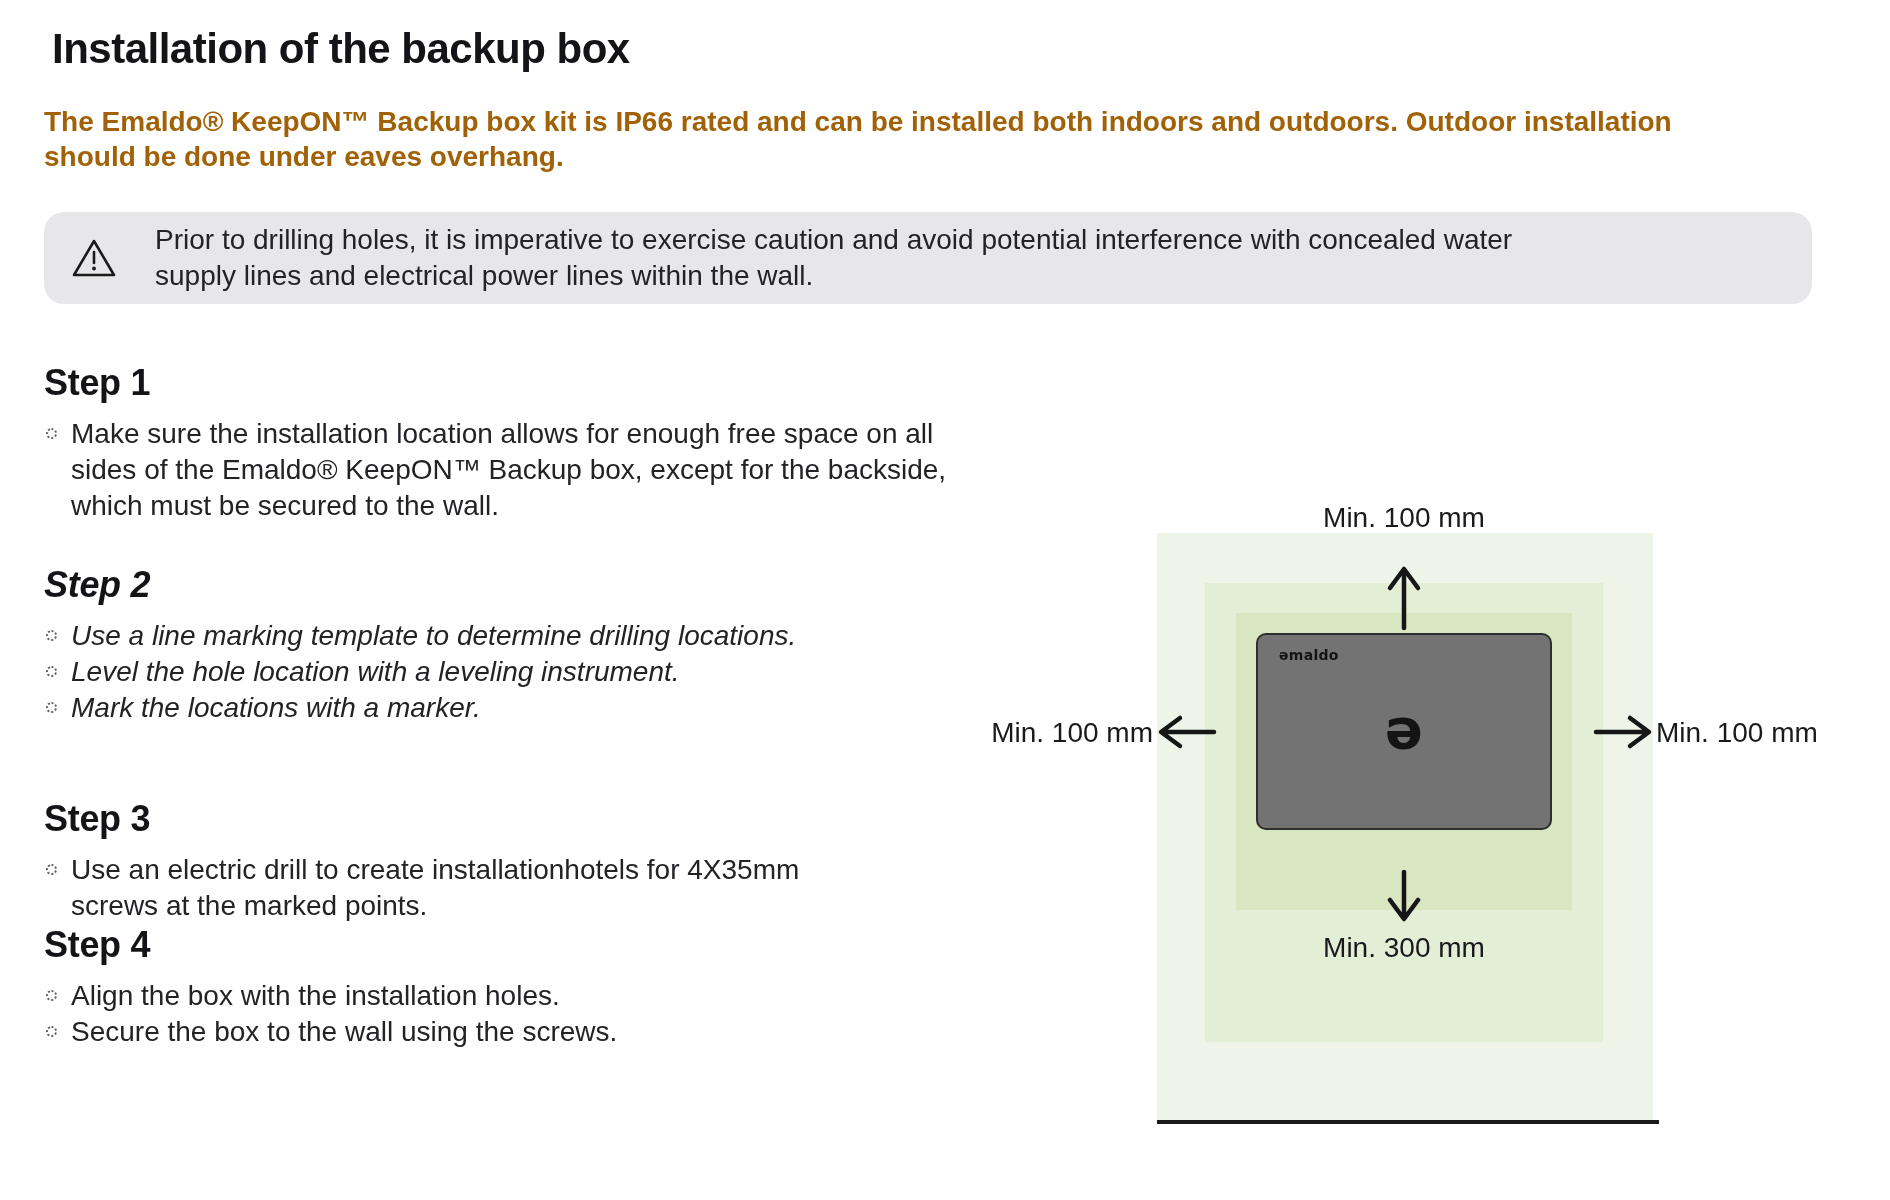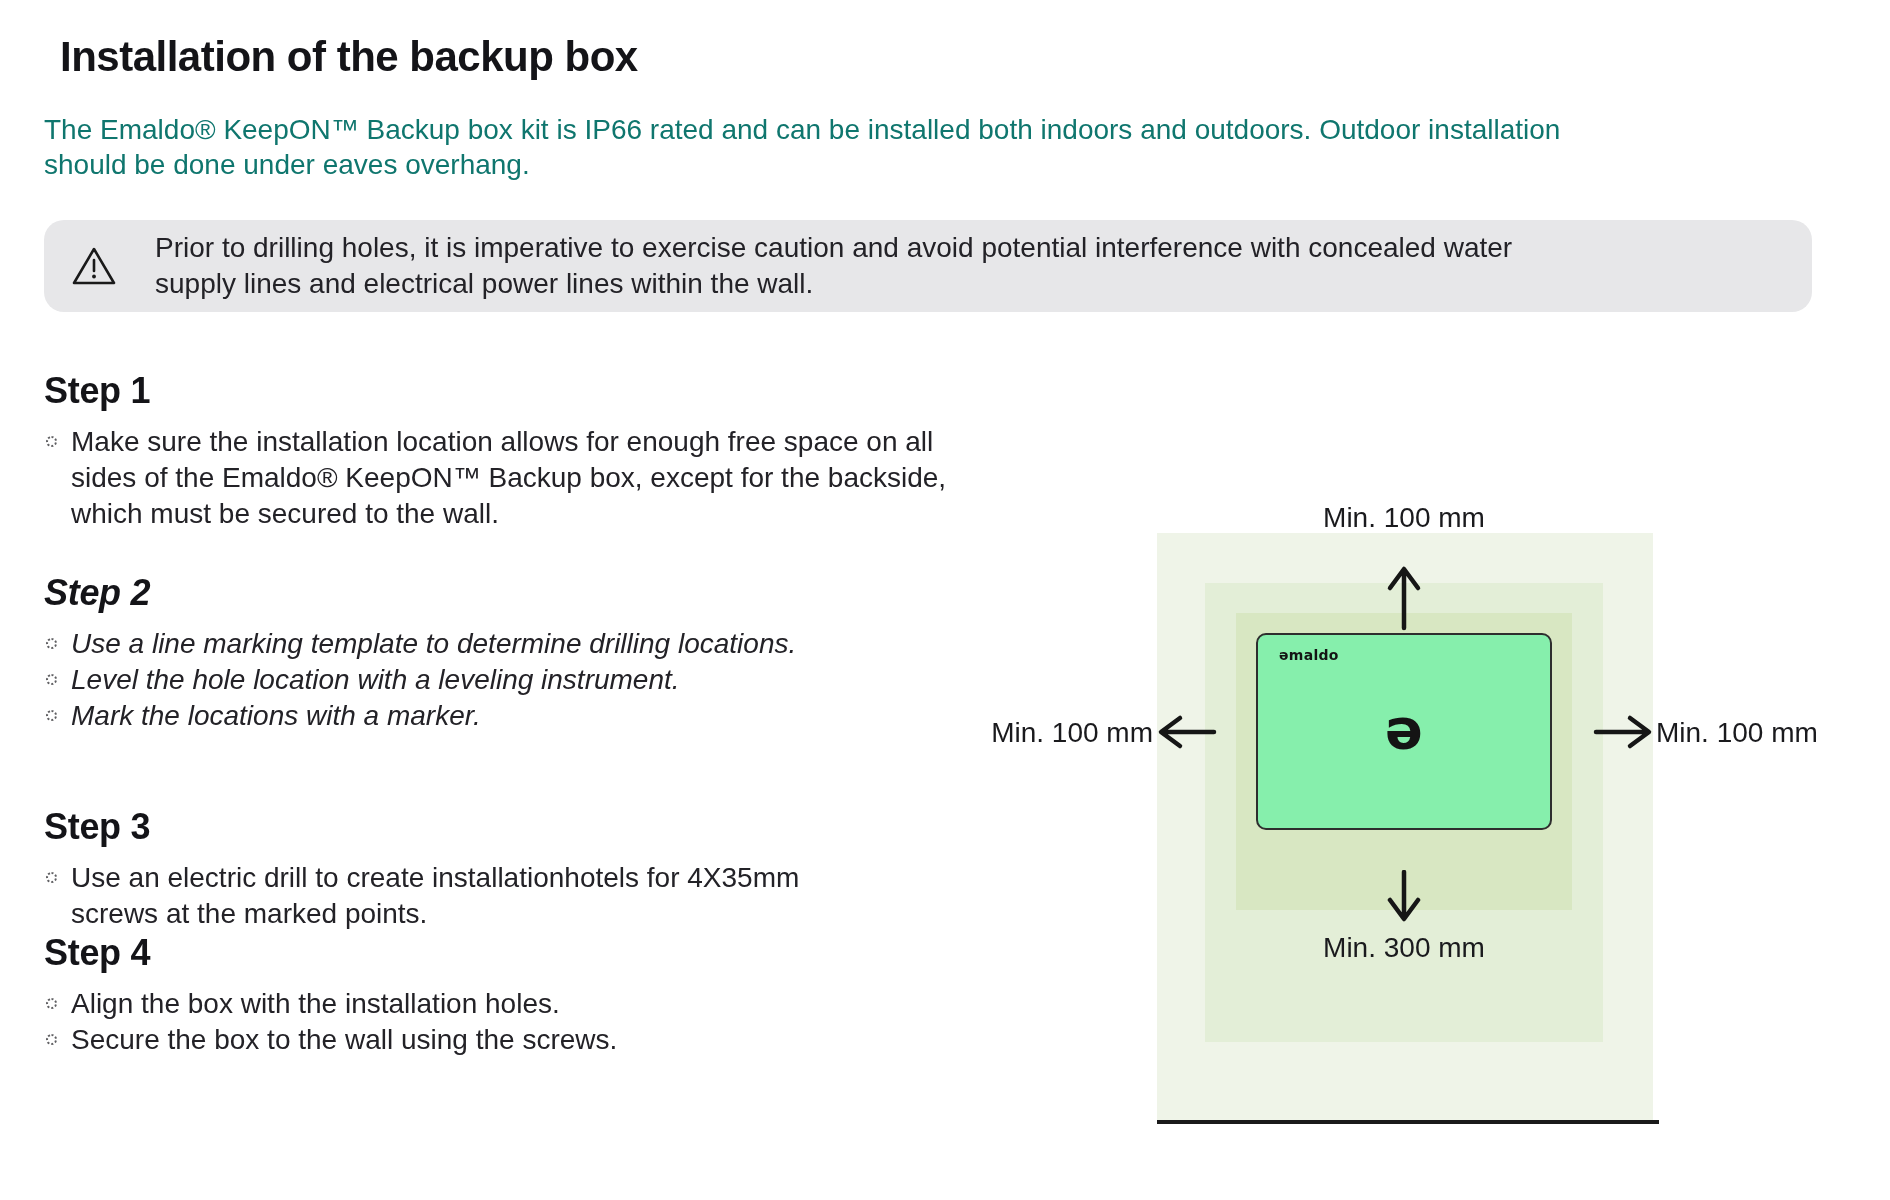--- a/index.html
+++ b/index.html
@@ -2,25 +2,25 @@
 <html><head>
 <meta charset="utf-8">
 <style>
   html,body{margin:0;padding:0;background:#ffffff;}
   body{width:1890px;height:1200px;overflow:hidden;position:relative;
        font-family:"Liberation Sans",sans-serif;color:#232227;}
   .page{position:relative;width:1890px;height:1200px;}
 
   .content{position:absolute;left:44px;top:16px;width:1800px;}
 
-  .title{margin:16px;font-size:42px;line-height:50px;font-weight:800;
+  .title{margin:8px;font-size:42px;line-height:50px;font-weight:800;
          color:#141418;letter-spacing:-0.5px;}
 
   .intro{margin:30px 0 0 0;font-size:28px;line-height:35px;
-         white-space:pre-line;color:#0f766e;}
+         white-space:pre-line;color:#a16207;font-weight:bold;}
 
   .warning{margin-top:38px;width:1768px;box-sizing:border-box;
            background:#e7e7e9;border-radius:20px;
            display:flex;align-items:center;gap:38px;
            padding:10px 30px 10px 27px;min-height:91px;}
   .warning-text{font-size:28px;line-height:36px;white-space:pre-line;}
   .warn-icon{flex:0 0 auto;display:block;}
 
   .step h2{margin:0;font-size:36px;line-height:42px;font-weight:800;
            color:#141418;letter-spacing:-0.3px;}
@@ -38,21 +38,21 @@
 
   
   .diagram{position:absolute;left:0;top:0;width:1890px;height:1200px;
            pointer-events:none;}
   .zone{position:absolute;}
   .zone-outer{left:1157px;top:533px;width:496px;height:589px;}
   .zone-middle{left:1205px;top:583px;width:398px;height:459px;}
   .zone-inner{left:1236px;top:613px;width:336px;height:297px;}
 
   .device{position:absolute;left:1256px;top:633px;width:296px;height:197px;
-          background:#86efac;border:2px solid #2e2e2e;border-radius:10px;
+          background:#737373;border:2px solid #2e2e2e;border-radius:10px;
           box-sizing:border-box;}
   .wordmark{position:absolute;left:21px;top:12px;font-size:14px;font-weight:700;
             color:#141414;font-family:"DejaVu Sans",sans-serif;letter-spacing:0.3px;}
   .logo-mark{position:absolute;left:50%;top:50%;transform:translate(-50%,-56%);
              font-size:56px;font-weight:700;color:#141414;
              font-family:"DejaVu Sans",sans-serif;}
 
   .dlabel{position:absolute;font-size:28px;line-height:36px;color:#1a1a1d;}
   .dlabel-top{left:1289px;top:500px;width:230px;text-align:center;}
   .dlabel-left{left:933px;top:715px;width:220px;text-align:right;}

